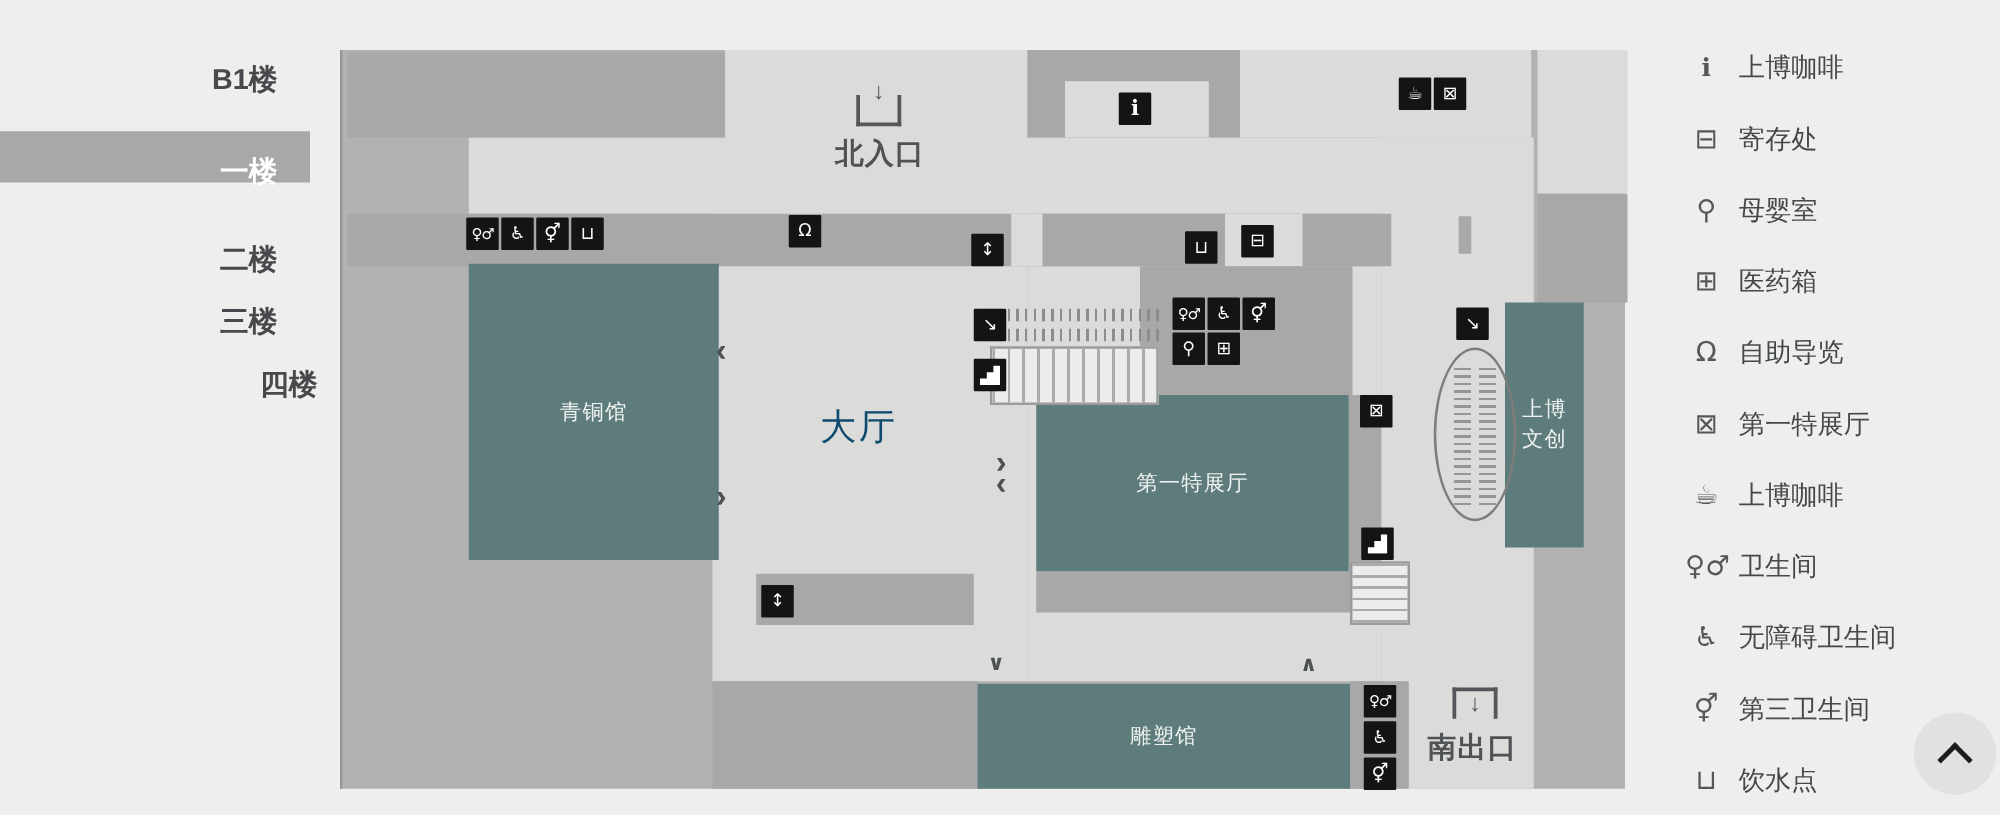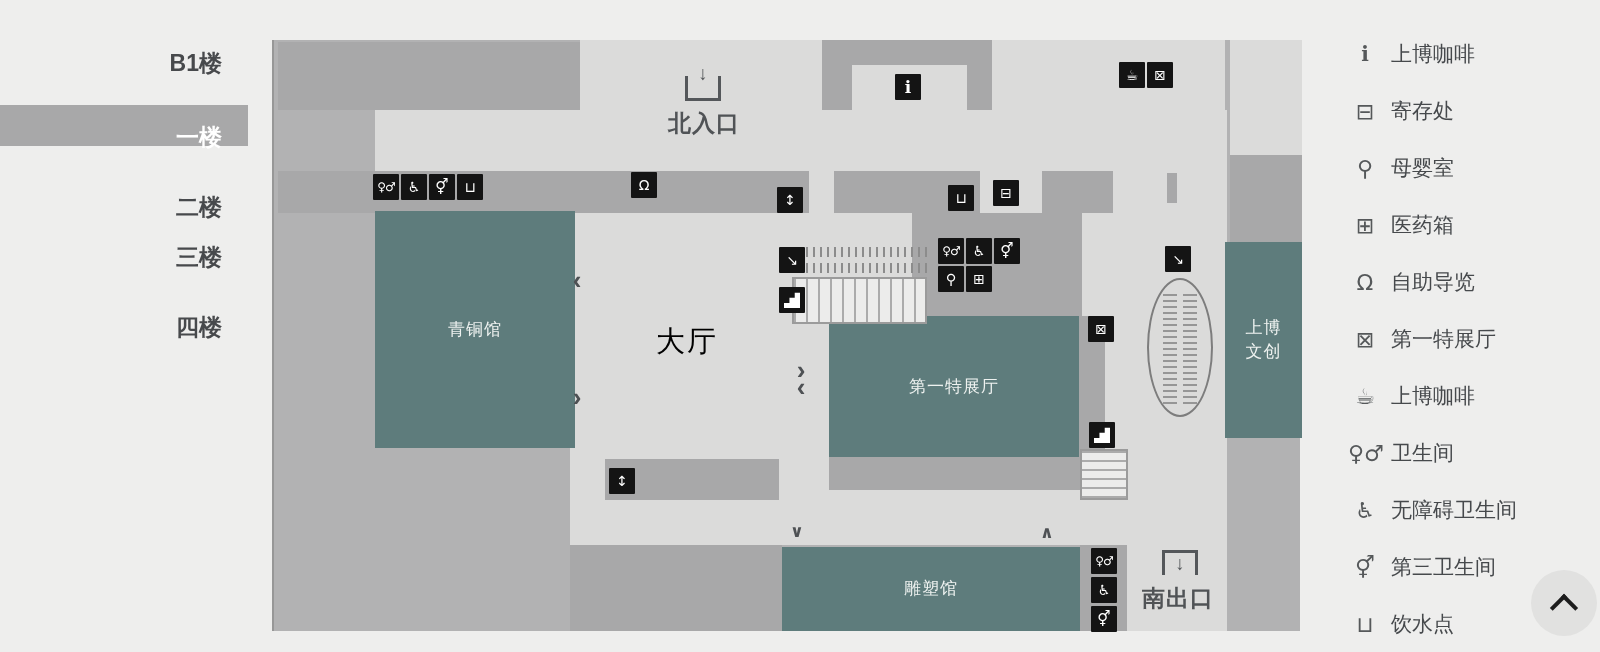--- a/index.html
+++ b/index.html
@@ -64,21 +64,21 @@
     font-size:14px;line-height:1;font-family:"DejaVu Sans",sans-serif;
   }
   .t-restroom{font-size:12px;letter-spacing:-1px;}
   .t-family{font-size:15px;}
   .t-info{font-family:"DejaVu Serif",serif;font-weight:bold;font-size:17px;font-style:normal;}
   .t-stairs i{display:block;width:16px;height:16px;
     background:#fff;
     clip-path:polygon(0 100%,0 68%,34% 68%,34% 36%,67% 36%,67% 4%,100% 4%,100% 100%);}
   
   .maplabel{position:absolute;transform:translate(-50%,-50%);color:#55585a;white-space:nowrap;}
-  .hall-label{font-size:29px;color:#000000;letter-spacing:2px;}
+  .hall-label{font-size:29px;color:#0c4a6e;letter-spacing:2px;}
   .gate-label{font-size:23px;font-weight:bold;color:#505356;letter-spacing:1px;}
   .gate{position:absolute;width:30px;height:22px;border:3.5px solid #54575a;}
   .gate .arrow{position:absolute;left:50%;transform:translateX(-50%);font-size:19px;font-weight:bold;color:#54575a;}
   .gate-top-open{border-top:none;}
   .gate-bottom-open{border-bottom:none;}
   .marker{position:absolute;transform:translate(-50%,-50%);font-weight:bold;color:#4e5154;}
   .m-side{font-size:26px;}
   .m-vert{font-size:17px;}
   .smallbar{position:absolute;background:#a8a8a9;}
   
@@ -103,21 +103,21 @@
 </head>
 <body>
 
 <div>
   <div class="floor-bar"></div>
   <div id="floor-list">
       <div class="floor" style="top: 48px;">B1楼</div>
       <div class="floor selected" style="top: 110px; margin-top: 12px;">一楼</div>
       <div class="floor" style="top: 192px;">二楼</div>
       <div class="floor" style="top: 242px;">三楼</div>
-      <div class="floor" style="top: 312px;">四楼</div>
+      <div class="floor" style="top: 292px; padding-left: 32px;">四楼</div>
     </div>
 </div>
 
 <div id="map">
 
   <div class="patch p-light" style="left:306px;top:0;width:242px;height:131px"></div>
   <div class="patch p-light" style="left:718px;top:0;width:233px;height:70px"></div>
   <div class="patch p-light" style="left:956px;top:0;width:72px;height:115px"></div>
   <div class="patch p-light" style="left:101px;top:70px;width:850px;height:61px"></div>
   <div class="patch p-light" style="left:296px;top:130px;width:252px;height:375px"></div>
@@ -134,21 +134,21 @@
   <div class="patch p-dark" style="left:555px;top:417px;width:276px;height:33px"></div>
   <div class="patch p-dark" style="left:331px;top:419px;width:174px;height:41px"></div>
   <div class="patch p-dark" style="left:296px;top:505px;width:212px;height:86px"></div>
   <div class="patch p-dark" style="left:806px;top:505px;width:47px;height:86px"></div>
   <div class="patch p-dark" style="left:956px;top:115px;width:72px;height:87px"></div>
   <div class="smallbar" style="left:893px;top:133px;width:10px;height:30px"></div>
 
   <div id="rooms">
       <div class="room" style="left: 101px; top: 171px; width: 200px; height: 237px;">青铜馆</div>
       <div class="room" style="left: 555px; top: 276px; width: 250px; height: 141px;">第一特展厅</div>
-      <div class="room" style="left: 951px; top: 202px; width: 77px; height: 196px;">上博<br>文创</div>
+      <div class="room" style="left: 930px; top: 202px; width: 63px; height: 196px;">上博<br>文创</div>
       <div class="room" style="left: 508px; top: 507px; width: 298px; height: 84px;">雕塑馆</div>
     </div>
 
   <div class="comb" style="left:518px;top:205px;width:138px;height:30px"></div>
   <div class="stairv" style="left:518px;top:237px;width:131px;height:43px"></div>
   <div class="stairh" style="left:806px;top:409px;width:44px;height:47px"></div>
   <div class="oval" style="left:873px;top:238px;width:62px;height:135px">
       <i></i>
     </div>
 

